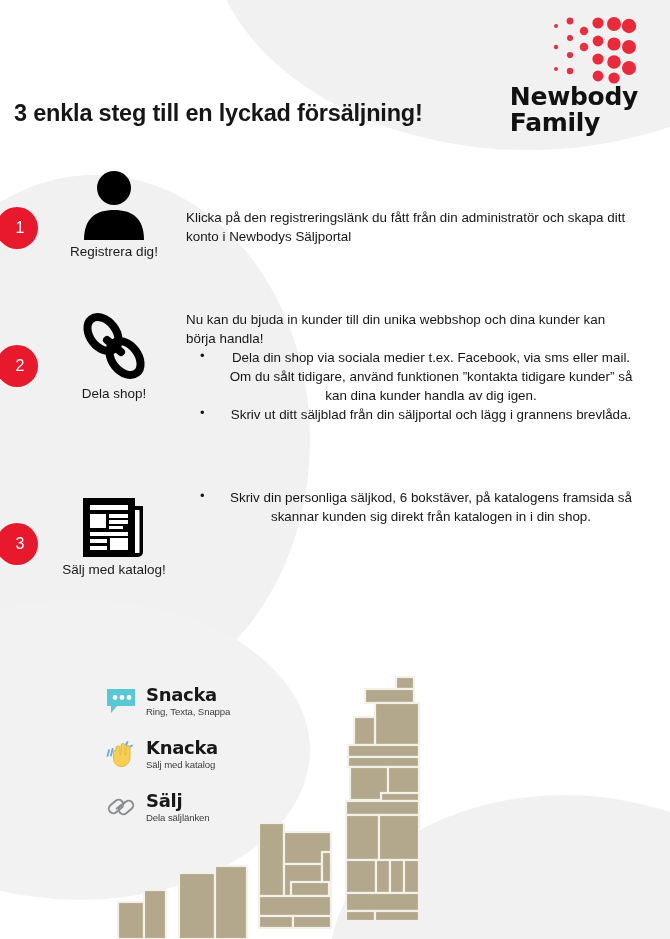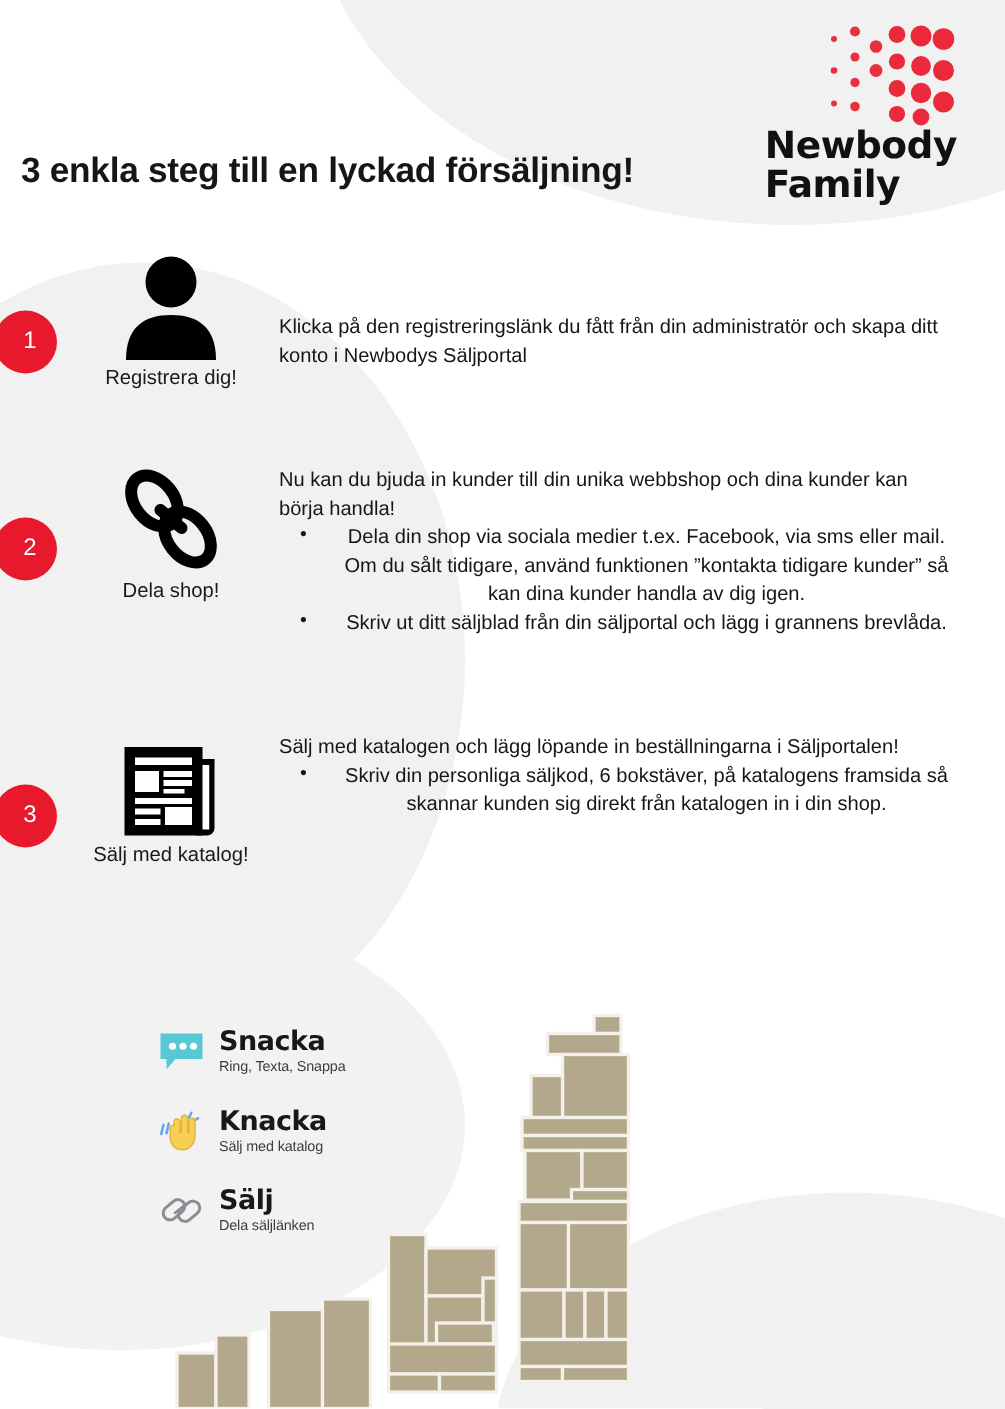--- a/index.html
+++ b/index.html
@@ -303,21 +303,20 @@
         <rect x="28" y="24" width="19" height="4" fill="#ffffff"></rect>
         <rect x="28" y="30" width="14" height="3" fill="#ffffff"></rect>
         <rect x="9" y="36" width="38" height="4" fill="#ffffff"></rect>
         <rect x="9" y="43" width="17" height="4" fill="#ffffff"></rect>
         <rect x="29" y="42" width="18" height="12" fill="#ffffff"></rect>
         <rect x="9" y="50" width="17" height="4" fill="#ffffff"></rect>
       </svg>
       <div class="step-caption">Sälj med katalog!</div>
     </div>
     <div class="step-body">
-      <p class="step-lead">Sälj med katalogen och lägg löpande in beställningarna i Säljportalen!</p>
       <ul class="step-bullets">
         <li>Skriv din personliga säljkod, 6 bokstäver, på katalogens framsida så skannar kunden sig direkt från katalogen in i din shop.</li>
       </ul>
     </div>
   </div>
 
   <svg class="boxes" viewBox="0 0 470 279">
     <g fill="#b3a78c" stroke="#f4f1ea" stroke-width="2.2">
 
       <rect x="18" y="242" width="26" height="37"></rect>

